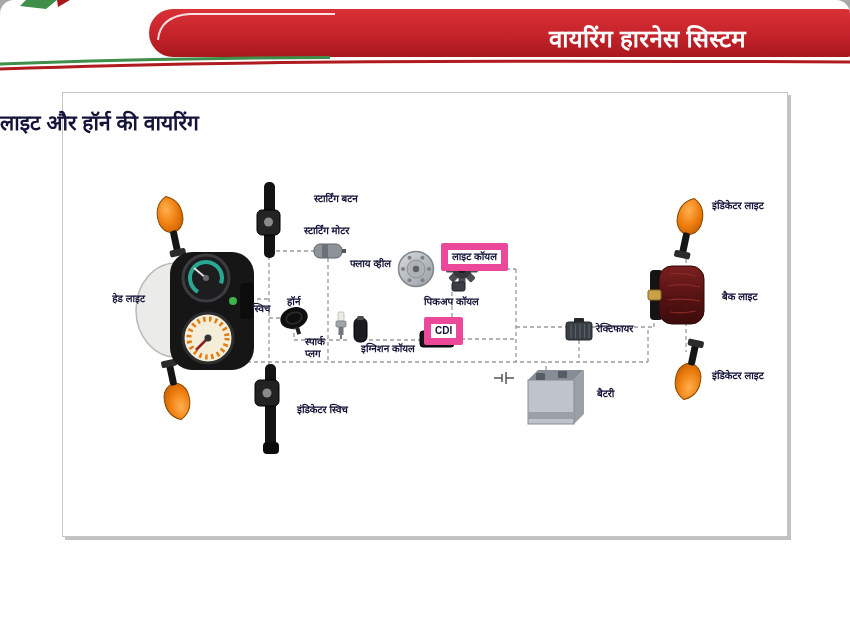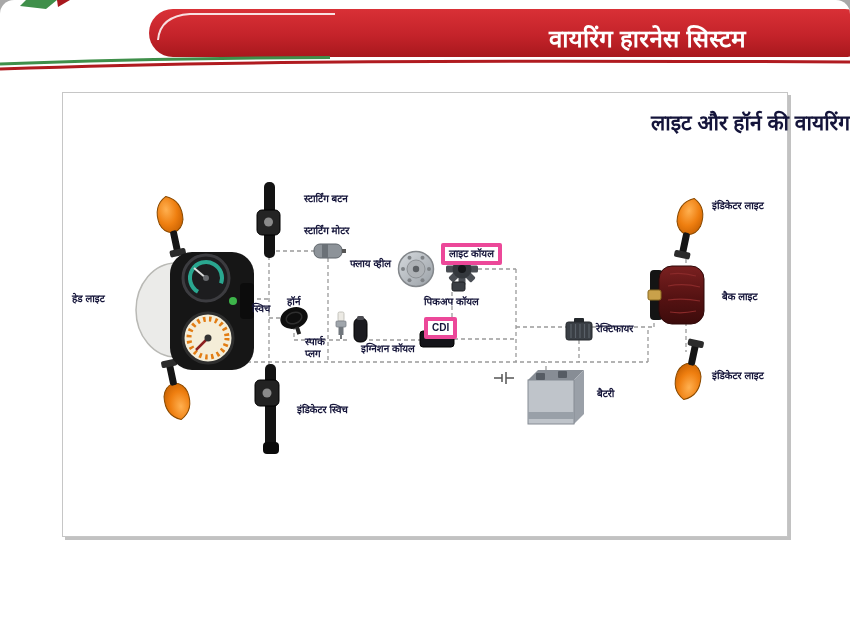--- a/index.html
+++ b/index.html
@@ -2,25 +2,25 @@
 <html><head>
 <meta charset="utf-8">
 <style>
   * { margin:0; padding:0; box-sizing:border-box; }
   html,body { width:850px; height:638px; }
   body { background:#a8a8a8; font-family:"Liberation Sans","DejaVu Sans",sans-serif; }
   .slide { position:relative; width:850px; height:638px; background:#fff; border-radius:14px 14px 0 0; overflow:hidden; }
   .banner-svg { position:absolute; top:0; left:0; display:block; }
   .banner-title { position:absolute; top:21px; right:104px; font-size:24px; font-weight:bold; color:#fff; letter-spacing:.3px; }
   .content-box { position:absolute; left:62px; top:92px; width:726px; height:445px; background:#fff; border:1px solid #c6c6c6; box-shadow:3px 3px 0 #c2c2c2; }
-  .slide-title { position:absolute; left:0; right:0; top:108px; text-align:right; font-size:21px; font-weight:bold; color:#14143a; }
+  .slide-title { position:absolute; left:0; right:0; top:108px; text-align:left; font-size:21px; font-weight:bold; color:#14143a; }
   .diagram { position:absolute; left:0; top:0; }
   .lbl { position:absolute; font-size:10px; font-weight:bold; color:#15153a; line-height:1.15; white-space:nowrap; }
   .lbl.wrap { white-space:normal; }
-  .lbl.boxed { border:4px solid #ec4899; background:#fff; padding:1px 4px; border-radius:2px; }
+  .lbl.boxed { border:7px solid #ec4899; background:#fff; padding:1px 4px; border-radius:2px; }
 </style>
 </head>
 <body>
 
 <div class="slide">
 
   <svg class="banner-svg" width="850" height="92" viewBox="0 0 850 92">
     <defs>
       <linearGradient id="bandGrad" x1="0" y1="0" x2="0" y2="1">
         <stop offset="0%" stop-color="#d93036"></stop>
@@ -195,22 +195,22 @@
     </g>
 
     <g transform="translate(253,364)">
       <rect x="12" y="0" width="11" height="86" rx="5" fill="#131313"></rect>
       <rect x="10" y="78" width="16" height="12" rx="4" fill="#0b0b0b"></rect>
       <rect x="2" y="16" width="24" height="26" rx="5" fill="#222222" stroke="#000000"></rect>
       <circle cx="14" cy="29" r="4.5" fill="#8a8a8a"></circle>
     </g>
   </svg>
 
-  <div class="lbl" style="left:72px;top:293px;width:48px;text-align:left">हेड लाइट</div>
-  <div class="lbl" style="left:304px;top:193px">स्टार्टिंग बटन</div>
+  <div class="lbl" style="left:97px;top:293px;width:48px;text-align:right">हेड लाइट</div>
+  <div class="lbl" style="left:314px;top:193px">स्टार्टिंग बटन</div>
   <div class="lbl" style="left:304px;top:225px">स्टार्टिंग मोटर</div>
   <div class="lbl" style="left:350px;top:258px">फ्लाय व्हील</div>
   <div class="lbl boxed" style="left:441px;top:243px">लाइट कॉयल</div>
   <div class="lbl" style="left:424px;top:296px">पिकअप कॉयल</div>
   <div class="lbl" style="left:252px;top:303px">स्विच</div>
   <div class="lbl" style="left:287px;top:296px">हॉर्न</div>
   <div class="lbl wrap" style="left:305px;top:336px;width:38px">स्पार्क प्लग</div>
   <div class="lbl" style="left:361px;top:343px">इग्निशन कॉयल</div>
   <div class="lbl boxed" style="left:424px;top:317px">CDI</div>
   <div class="lbl" style="left:596px;top:323px">रेक्टिफायर</div>

